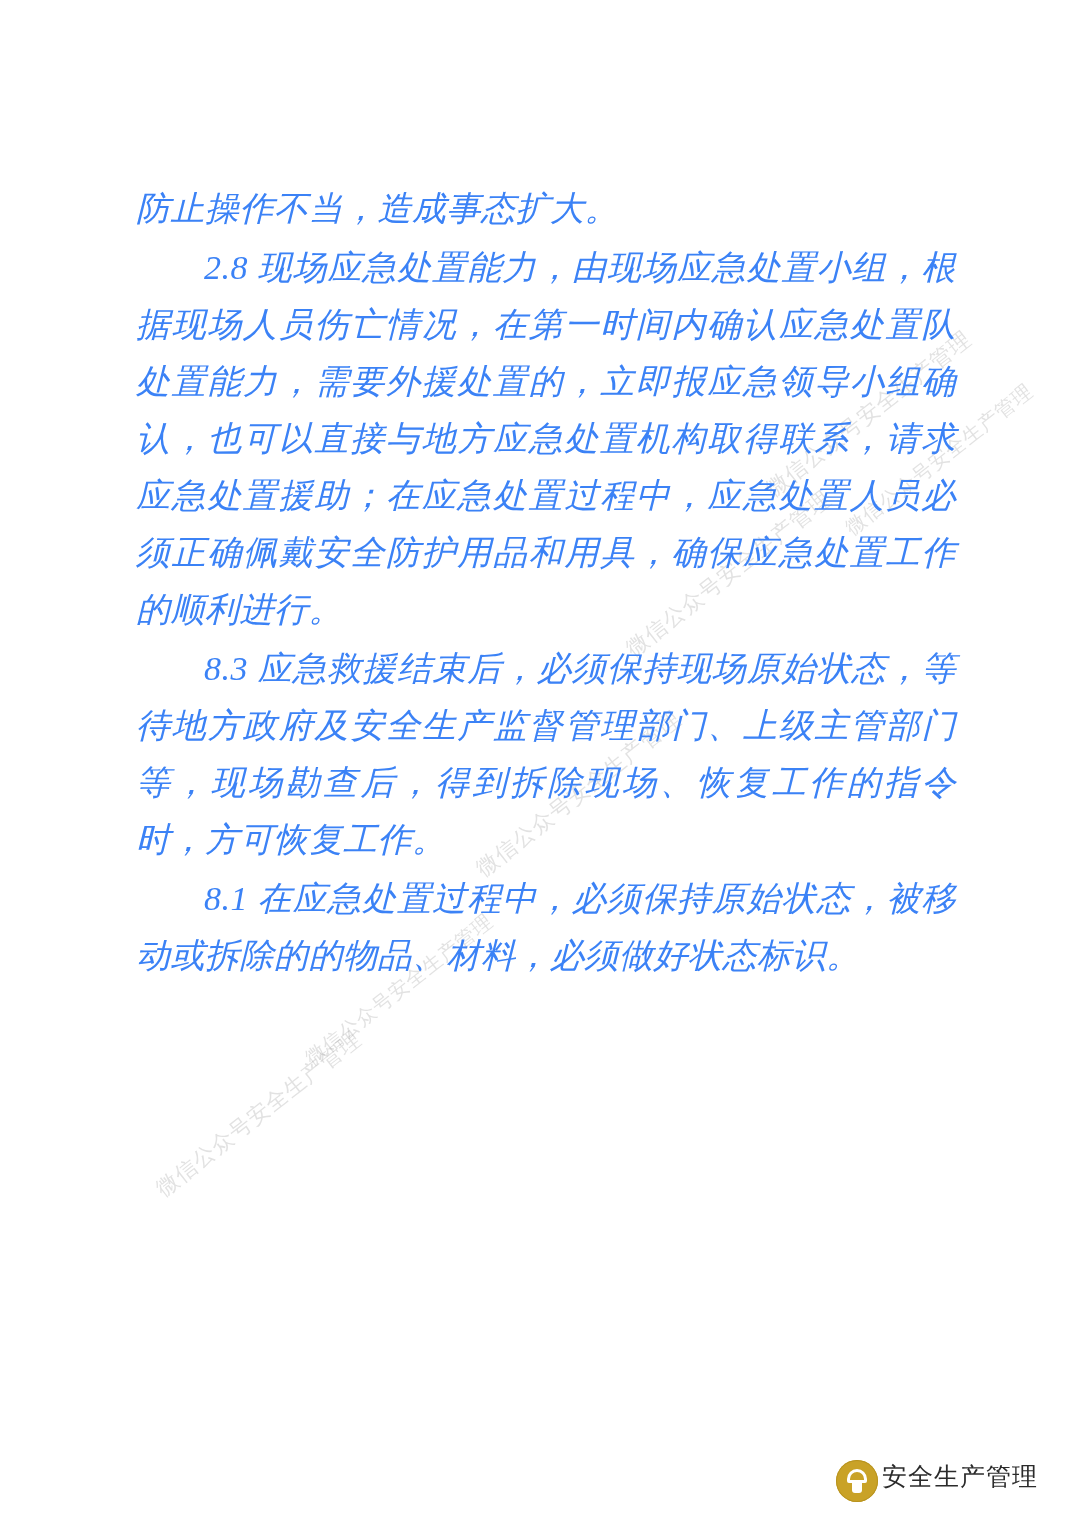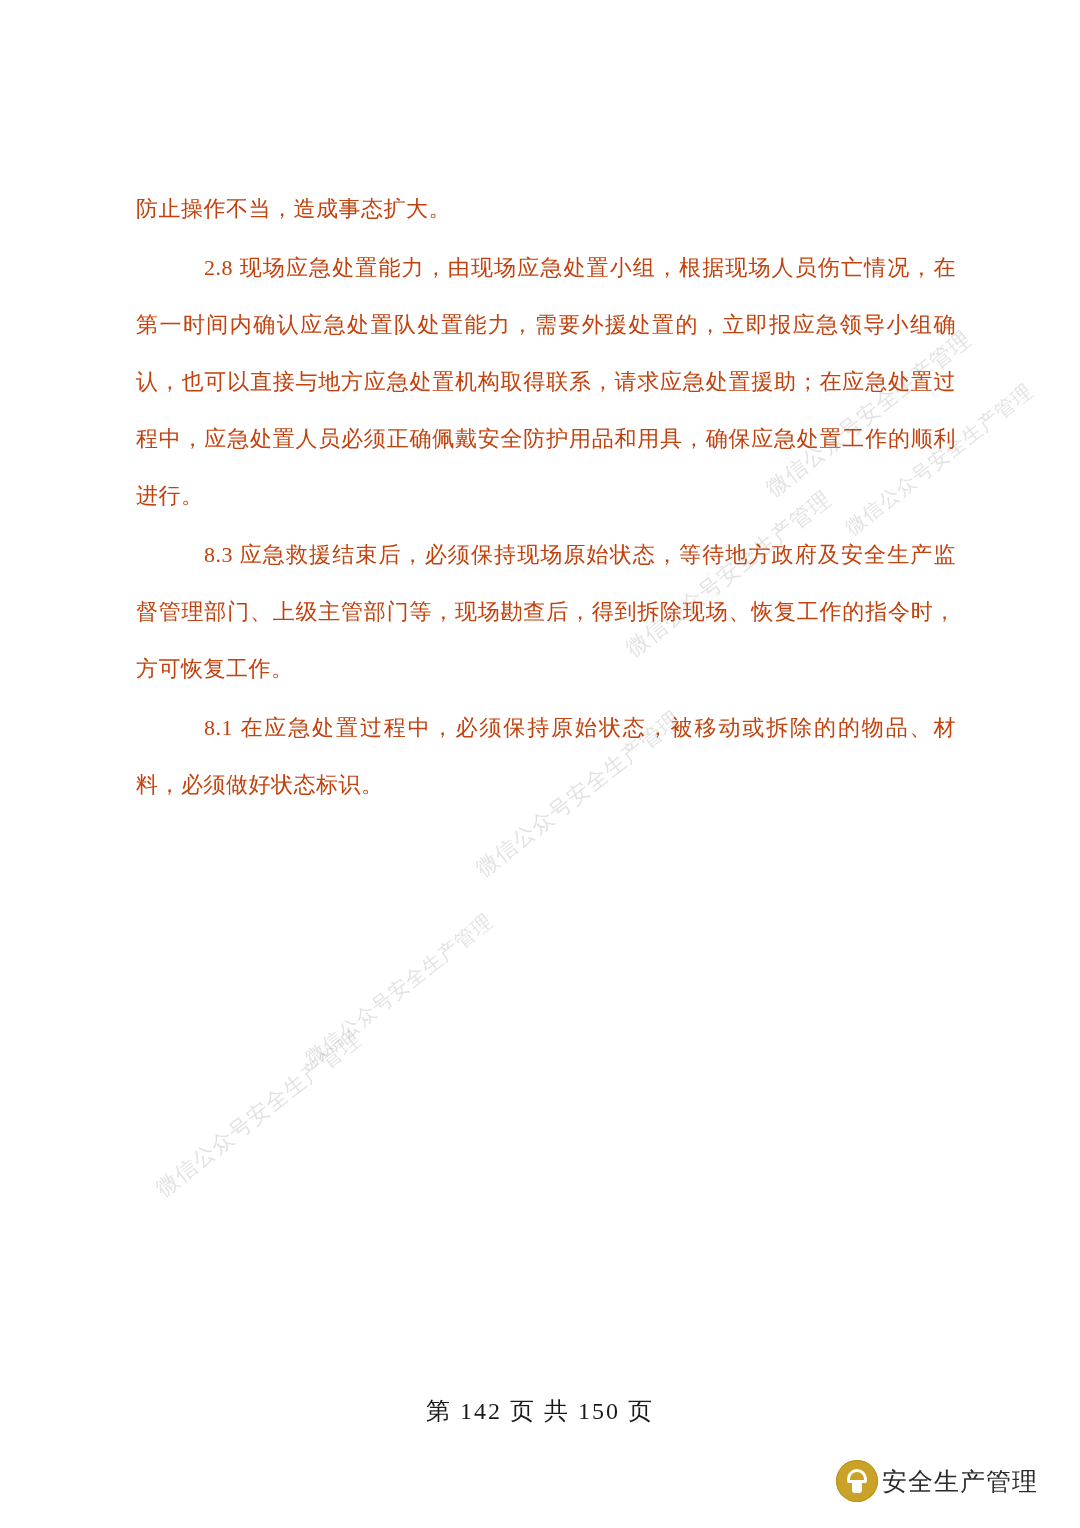--- a/index.html
+++ b/index.html
@@ -25,28 +25,29 @@
 
   .content {
     position: absolute;
     left: 136px;
     top: 180px;
     width: 820px;
     z-index: 3;
   }
 
   .para {
-    font-size: 22px;
+    font-size: 34px;
     line-height: 57px;
     letter-spacing: 0.5px;
     text-align: justify;
     text-justify: inter-ideograph;
     margin: 0 0 2px 0;
-    color: #c2410c;
+    color: #3b82f6;
     font-family: "Liberation Serif", "DejaVu Serif", serif;
+    font-style: italic;
   }
 
   .para.indent {
     text-indent: 68px;
   }
 
   .footer {
     position: absolute;
     left: 0;
     top: 1395px;
@@ -56,21 +57,21 @@
     letter-spacing: 2px;
     color: #1a1a1a;
     z-index: 3;
   }
 
   .brand {
     position: absolute;
     right: 42px;
     bottom: 26px;
     display: flex;
-    align-items: center;
+    align-items: flex-start;
     gap: 4px;
     z-index: 4;
   }
 
   .brand-logo {
     width: 42px;
     height: 42px;
     border-radius: 50%;
     background: #c9a227;
     position: relative;
@@ -148,20 +149,19 @@
     <div class="wm wm6">微信公众号安全生产管理</div>
   </div>
 
   <div class="content">
     <p class="para">防止操作不当，造成事态扩大。</p>
     <p class="para indent">2.8 现场应急处置能力，由现场应急处置小组，根据现场人员伤亡情况，在第一时间内确认应急处置队处置能力，需要外援处置的，立即报应急领导小组确认，也可以直接与地方应急处置机构取得联系，请求应急处置援助；在应急处置过程中，应急处置人员必须正确佩戴安全防护用品和用具，确保应急处置工作的顺利进行。</p>
     <p class="para indent">8.3 应急救援结束后，必须保持现场原始状态，等待地方政府及安全生产监督管理部门、上级主管部门等，现场勘查后，得到拆除现场、恢复工作的指令时，方可恢复工作。</p>
     <p class="para indent">8.1 在应急处置过程中，必须保持原始状态，被移动或拆除的的物品、材料，必须做好状态标识。</p>
   </div>
 
-  <div class="footer">第 142 页 共 150 页</div>
 
   <div class="brand">
     <div class="brand-logo"></div>
     <div class="brand-text">安全生产管理</div>
   </div>
 
 </div>
 
 </body></html>

